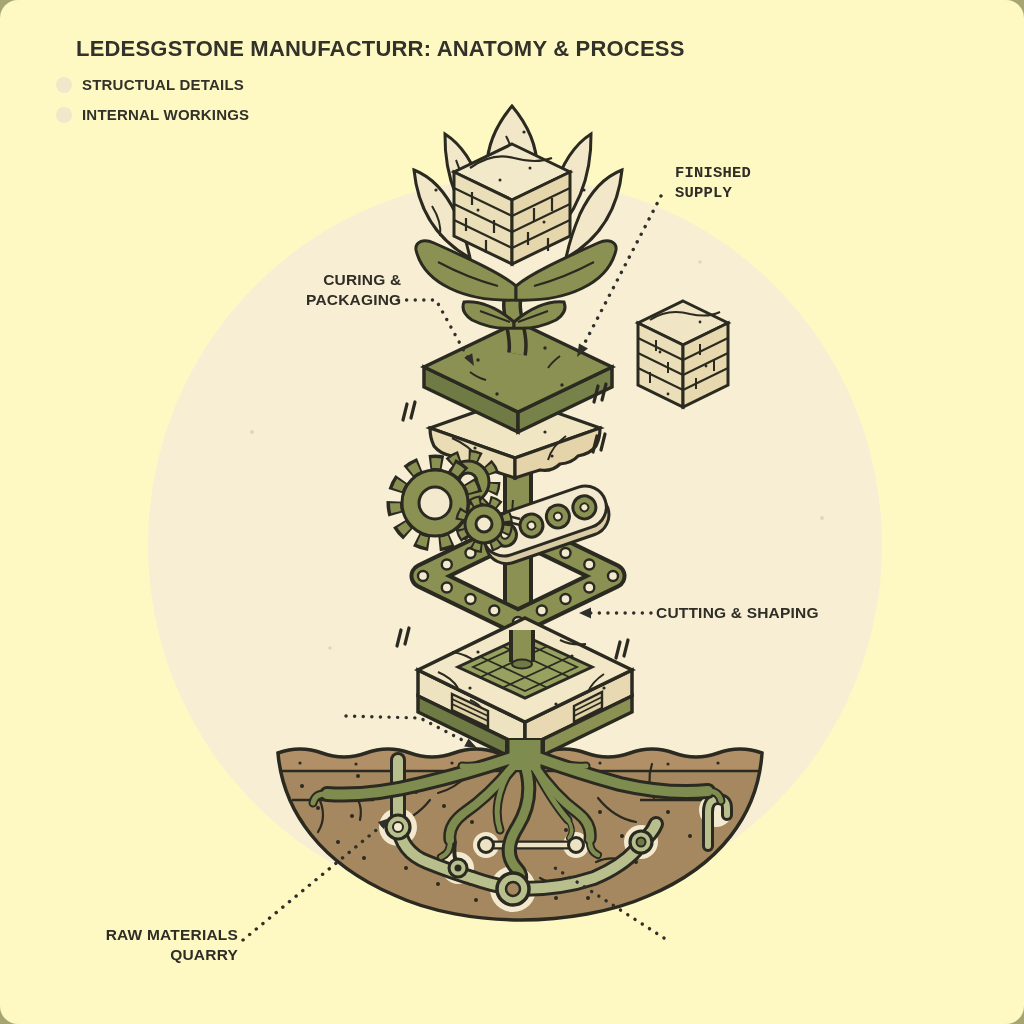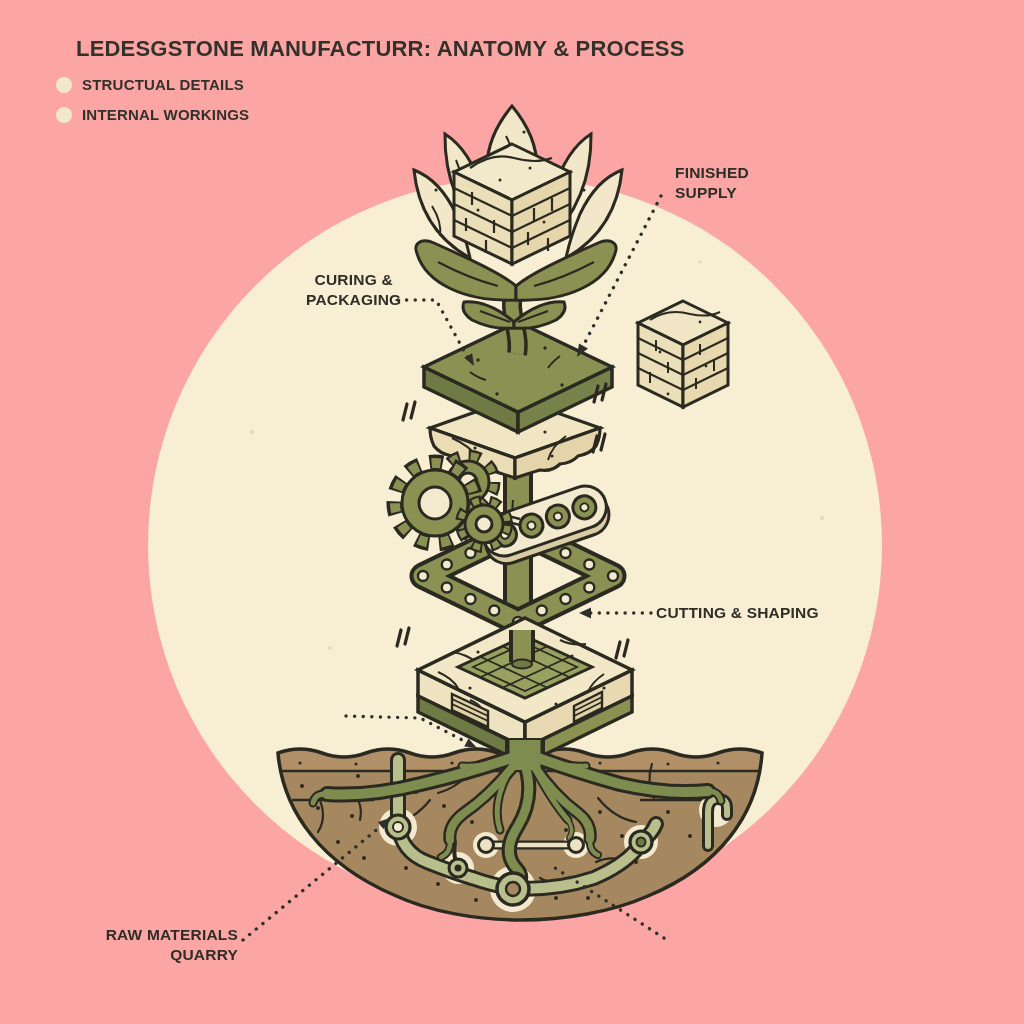--- a/index.html
+++ b/index.html
@@ -1,29 +1,29 @@
 <!DOCTYPE html>
 <html><head>
 <meta charset="utf-8">
 <style>
   html,body{margin:0;padding:0;background:#a7a572;}
-  .canvas{position:relative;width:1024px;height:1024px;background:#fca5a5;overflow:hidden;
-          font-family:"Liberation Sans",sans-serif;}
+  .canvas{position:relative;width:1024px;height:1024px;background:#fef9c3;overflow:hidden;
+          font-family:"Liberation Sans",sans-serif;border-radius:18px;}
   .scene{position:absolute;left:0;top:0;}
   .page-title{position:absolute;left:76px;top:36px;font-size:22px;font-weight:800;
               color:#32312a;letter-spacing:.2px;white-space:nowrap;}
   .legend{position:absolute;left:56px;top:76px;display:flex;flex-direction:column;gap:13px;}
   .legend-row{display:flex;align-items:flex-end;gap:10px;}
   .legend-dot{width:16px;height:16px;border-radius:50%;background:#f1e7ca;flex:0 0 auto;}
   .legend-label{font-size:15px;font-weight:700;color:#32312a;letter-spacing:.2px;}
   .callout{position:absolute;font-size:15.5px;font-weight:700;color:#2e2d26;
            line-height:1.3;letter-spacing:.2px;}
   .callout span{display:block;}
-  .co-finished{left:675px;top:163px;text-align:left;}
-  .co-curing{left:306px;top:270px;text-align:center;}
+  .co-finished{left:675px;top:163px;text-align:left;font-family:Liberation Mono, monospace;}
+  .co-curing{left:306px;top:270px;text-align:right;}
   .co-cutting{left:656px;top:603px;white-space:nowrap;}
   .co-crushing{left:240px;top:701px;width:120px;text-align:center;}
   .co-raw{left:96px;top:925px;width:142px;text-align:right;}
   .co-internal{left:673px;top:925px;text-align:left;}
 </style>
 </head>
 <body>
 
 <div class="canvas">
 

